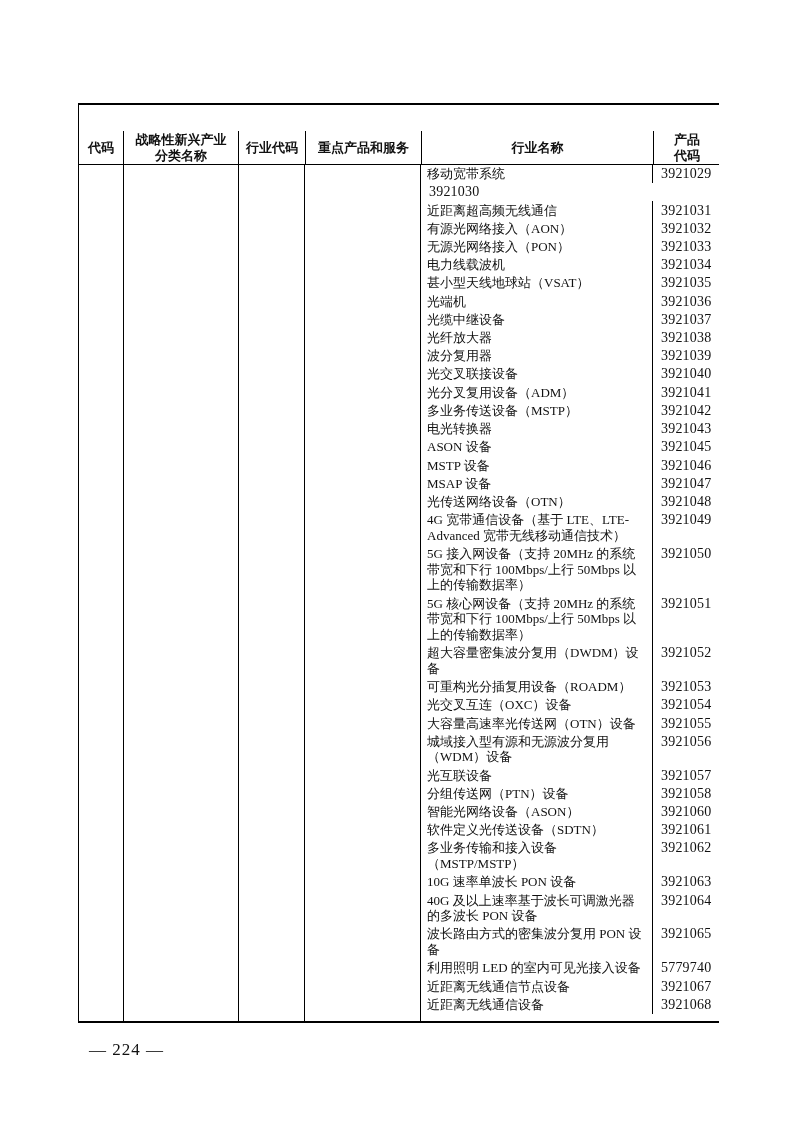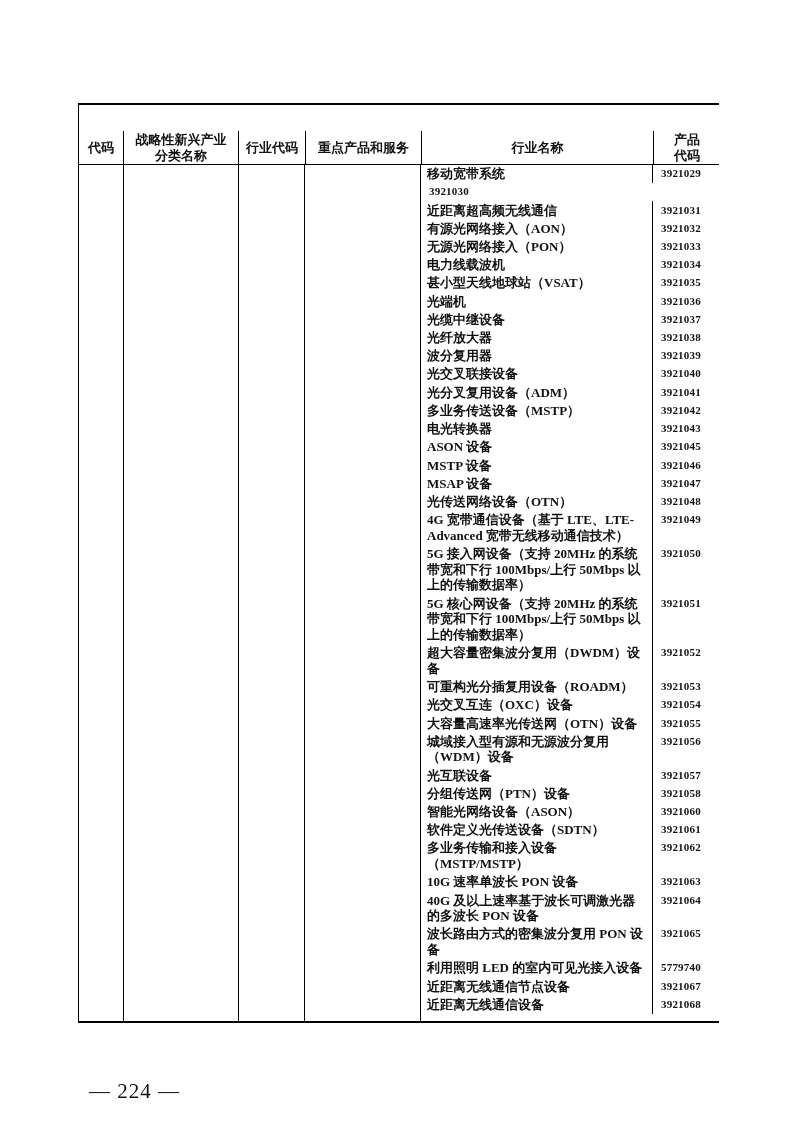--- a/index.html
+++ b/index.html
@@ -45,49 +45,48 @@
   .body-row {
     display: flex;
     height: 856px;
     overflow: hidden;
   }
   .empty-col { border-right: 1px solid #000; }
   .empty-col.c1 { width: 45px; }
   .empty-col.c2 { width: 115px; }
   .empty-col.c3 { width: 67px; }
   .empty-col.c4 { width: 116px; }
-  .products-col { width: 298px; display: flex; flex-direction: column; font-weight: bold; }
+  .products-col { width: 298px; display: flex; flex-direction: column; }
   .product-row {
     display: flex;
     align-items: stretch;
   }
   .product-name {
     width: 232px;
     border-right: 1px solid #000;
     font-size: 13px;
     line-height: 15.7px;
     padding: 1.25px 5px 1.25px 6px;
     overflow-wrap: anywhere;
     word-break: break-word;
   }
   .product-code {
     width: 66px;
-    font-size: 11px;
+    font-size: 14px;
     line-height: 15.7px;
     padding: 1.25px 0 1.25px 8px;
     letter-spacing: 0.2px;
   }
   .page-number {
     position: absolute;
     left: 89px;
     top: 1040px;
-    font-size: 21px;
+    font-size: 17px;
     letter-spacing: 1px;
     color: #111111;
-    margin-top: 39px;
   }
 </style>
 </head>
 <body>
 
 <div class="page">
 
   <div class="table">
 
     <div class="header-row">

